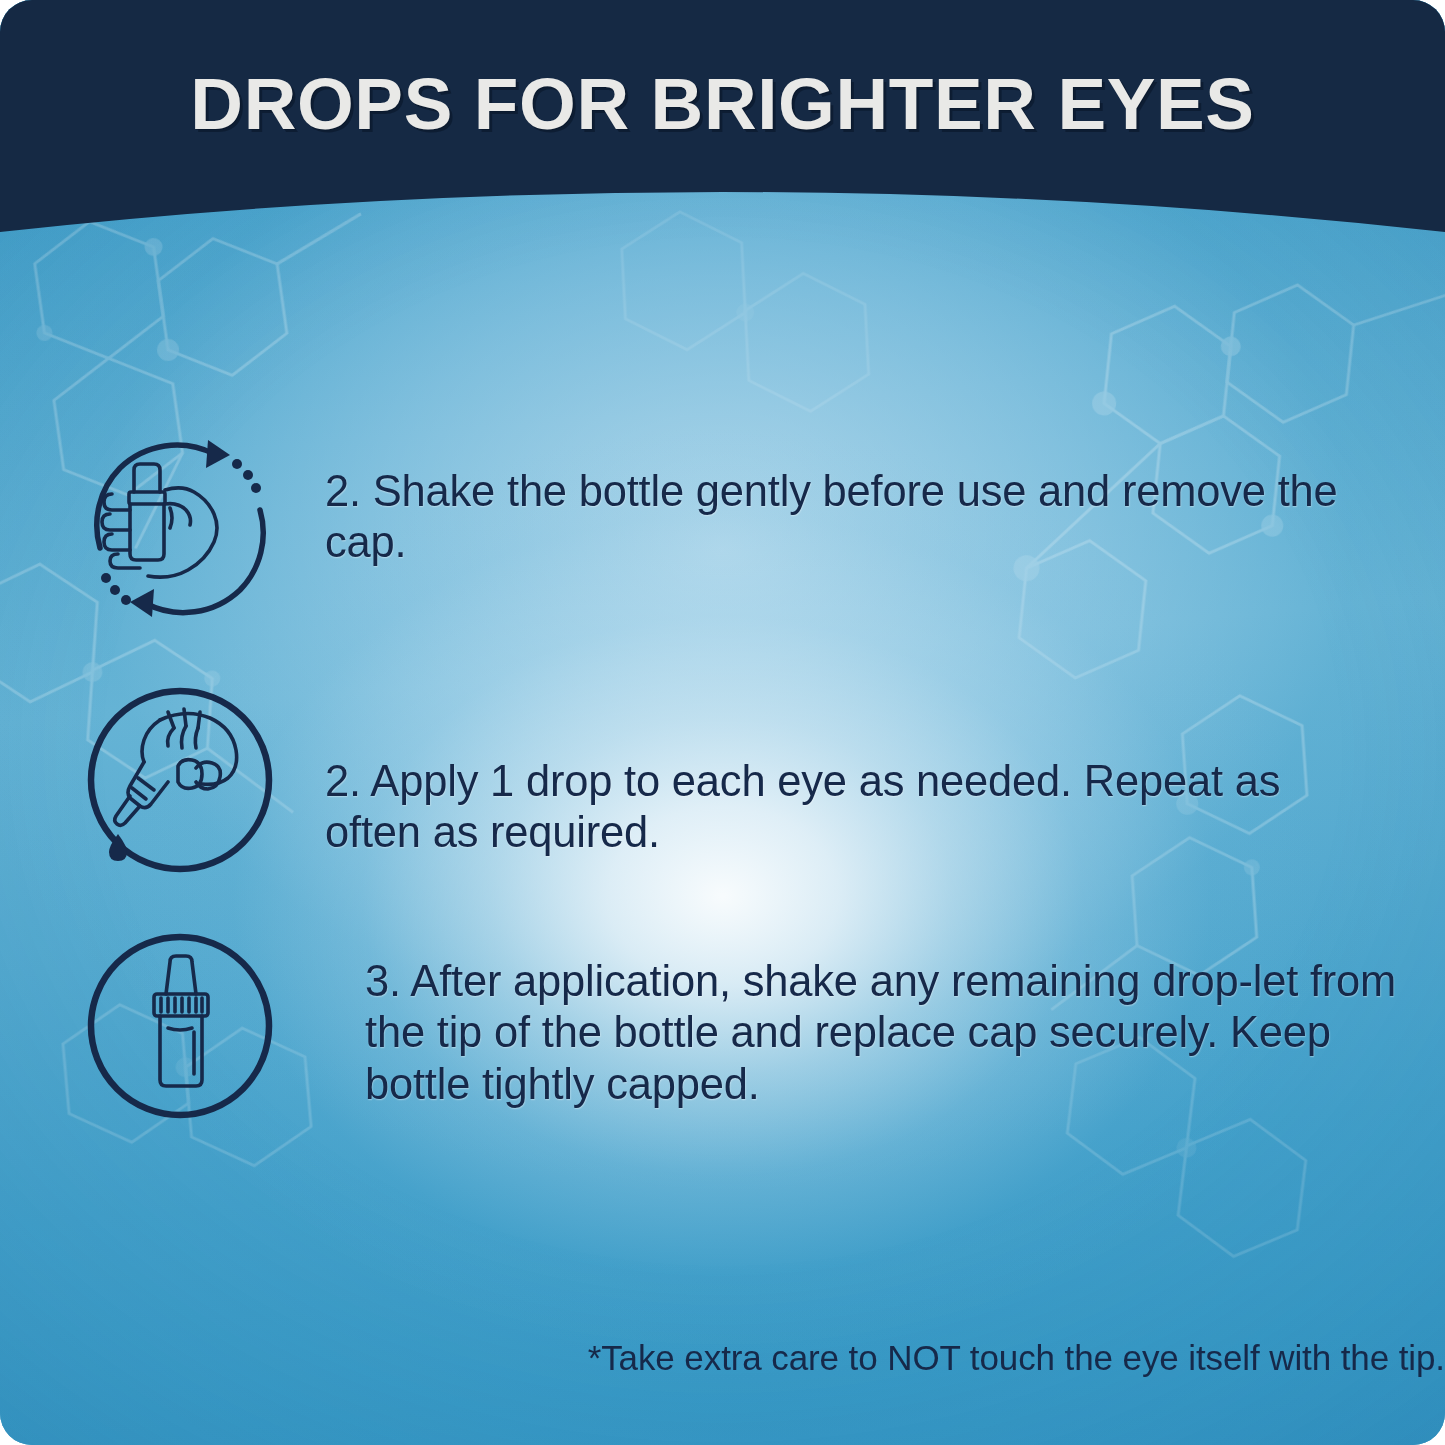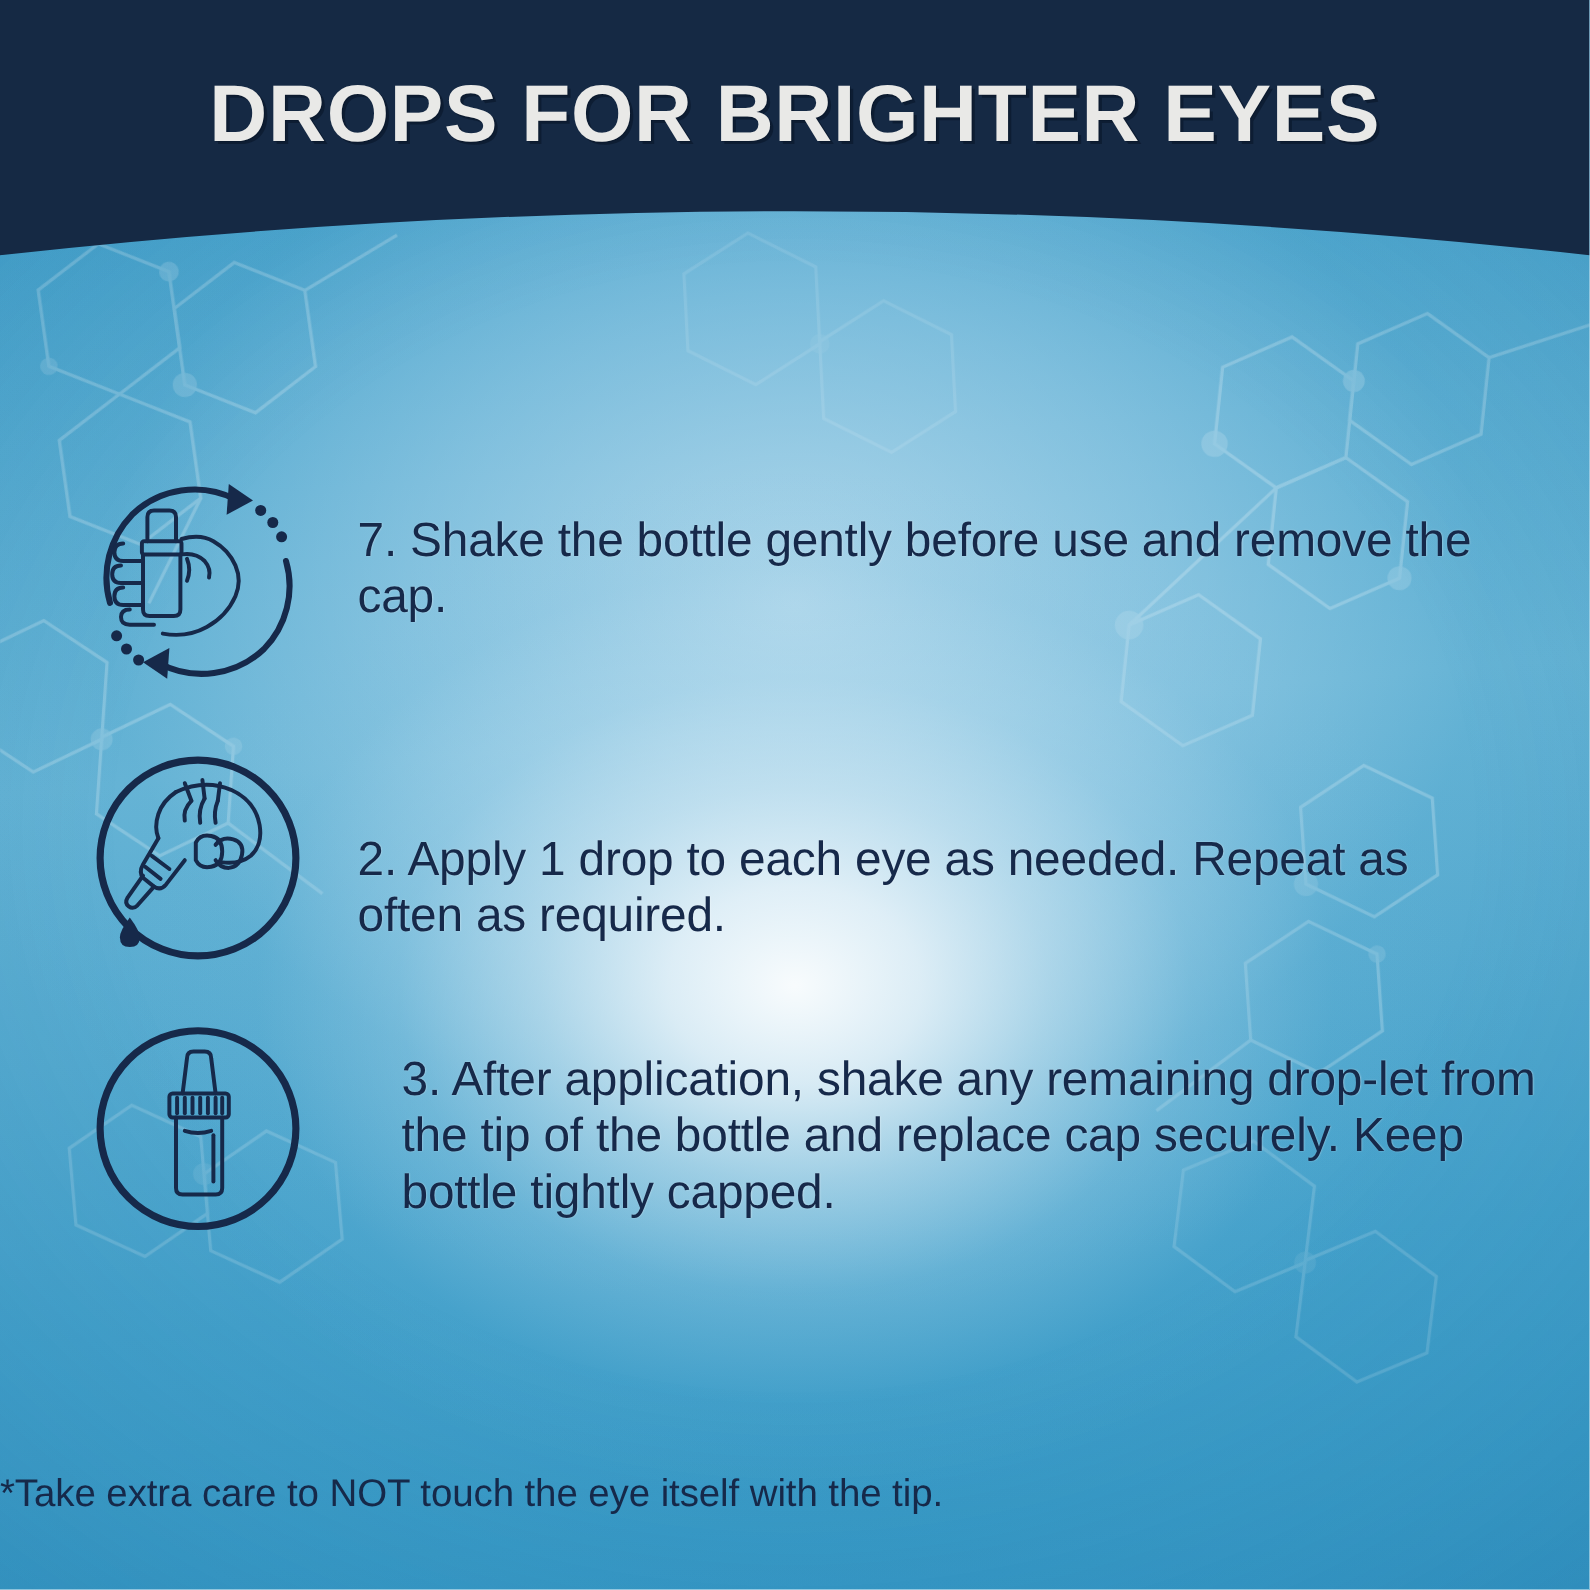--- a/index.html
+++ b/index.html
@@ -7,20 +7,21 @@
     padding: 0;
     background: #ffffff;
   }
   #page {
     position: relative;
     width: 1445px;
     height: 1445px;
     overflow: hidden;
     font-family: "Liberation Sans", sans-serif;
     background: #3799c6;
+    border-radius: 32px;
   }
 
   
   .bg-base {
     position: absolute;
     inset: 0;
     background:
       radial-gradient(ellipse 720px 560px at 50% 62%,
         rgba(255,255,255,0.95) 0%,
         rgba(246,250,253,0.80) 16%,
@@ -140,21 +141,21 @@
   }
   .step-1 .step-text { top: 36px; }
   .step-2 .step-text { top: 36px; margin-top: 38px; }
   .step-3 .step-text { top: 28px; margin-left: 40px; }
 
   .footnote {
     position: absolute;
     left: 0;
     top: 1338px;
     width: 1445px;
-    text-align: left;
+    text-align: right;
     font-family: "Liberation Sans", sans-serif;
     font-size: 35px;
     color: #16294a;
     letter-spacing: -0.1px;
     z-index: 4;
   }
 </style>
 </head>
 <body>
 
@@ -285,21 +286,21 @@
               <path d="M30,104 Q22,104 22,112 Q22,120 30,120 L48,120"></path>
               <path d="M36,124 Q28,124 28,131 Q28,138 36,138 L58,138"></path>
 
               <path d="M83,60 Q100,55 112,62 Q126,70 132,84 Q138,98 132,112 Q124,130 106,140
                        Q88,150 66,146"></path>
               <path d="M83,74 Q96,72 104,80 Q110,87 108,95"></path>
               <path d="M88,78 Q92,88 88,98"></path>
             </g>
           </svg>
         </div>
-        <div class="step-text">7. Shake the bottle gently before use and remove the cap.</div>
+        <div class="step-text">2. Shake the bottle gently before use and remove the cap.</div>
       </div>
 
       <div class="step step-2">
         <div class="step-icon">
           <svg width="197" height="197" viewBox="0 0 197 197">
             <circle cx="98" cy="98" r="89" fill="none" stroke="#16294a" stroke-width="6.5"></circle>
             <g fill="none" stroke="#16294a" stroke-width="3.6" stroke-linecap="round" stroke-linejoin="round">
 
               <path d="M78,38 Q104,26 128,36 Q150,46 154,68 Q157,86 146,96
                        Q136,104 120,102"></path>

